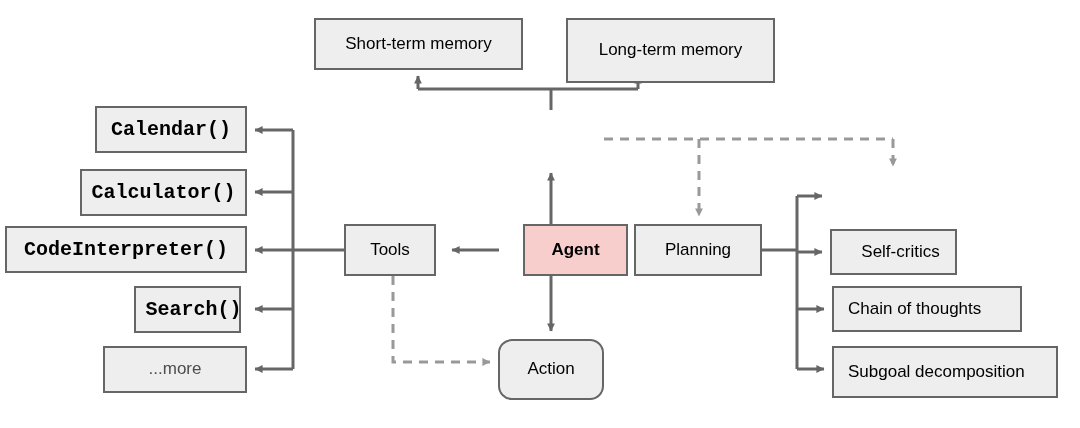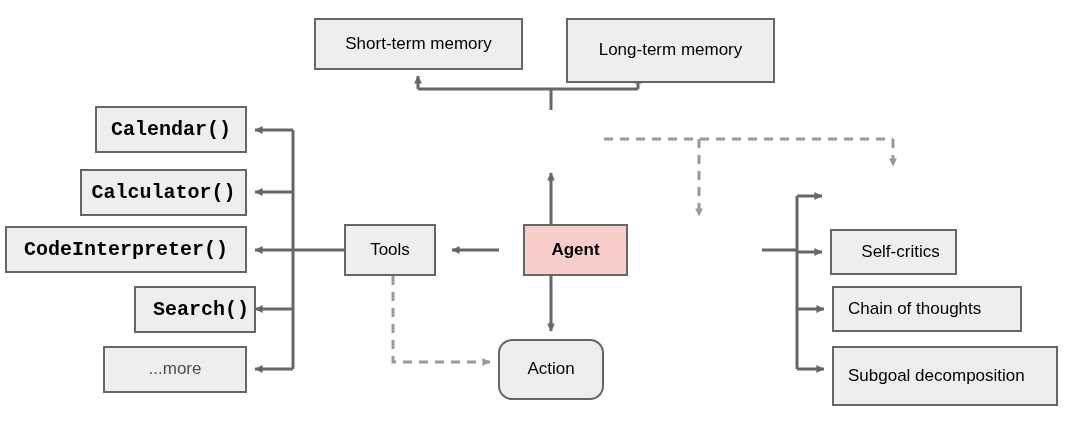--- a/index.html
+++ b/index.html
@@ -114,51 +114,54 @@
 
 
   <div class="node accent" style="left:499px;top:224px;width:105px;height:52px;margin-left:24px;">
     <span>Agent</span>
   </div>
 
   <div class="node" style="left:344px;top:224px;width:92px;height:52px;">
     <span>Tools</span>
   </div>
 
+  <div class="node" style="left:634px;top:224px;width:128px;height:52px;">
+    <span>Planning</span>
+  </div>
 
   <div class="node" style="left:498px;top:339px;width:106px;height:61px;border-radius:14px;">
     <span>Action</span>
   </div>
 
   <div class="node mono" style="left:95px;top:106px;width:152px;height:47px;">
     <span>Calendar()</span>
   </div>
 
   <div class="node mono" style="left:80px;top:169px;width:167px;height:47px;">
     <span>Calculator()</span>
   </div>
 
   <div class="node mono" style="left:5px;top:226px;width:242px;height:47px;">
     <span>CodeInterpreter()</span>
   </div>
 
-  <div class="node mono" style="left:134px;top:286px;width:122px;height:47px;padding-left:12px;">
+  <div class="node mono" style="left:134px;top:286px;width:107px;height:47px;padding-left:12px;">
     <span>Search()</span>
   </div>
 
   <div class="node dim" style="left:103px;top:346px;width:144px;height:47px;">
     <span>...more</span>
   </div>
 
 
   <div class="node" style="left:830px;top:229px;width:127px;height:46px;justify-content:center;padding-left:14px;">
     <span>Self-critics</span>
   </div>
 
   <div class="node" style="left:832px;top:286px;width:190px;height:46px;justify-content:flex-start;padding-left:14px;">
     <span>Chain of thoughts</span>
   </div>
 
-  <div class="node" style="left:832px;top:346px;width:226px;height:60px;justify-content:flex-start;padding-left:14px;">
+  <div class="node" style="left:832px;top:346px;width:226px;height:52px;justify-content:flex-start;padding-left:14px;">
     <span>Subgoal decomposition</span>
   </div>
 
 </div>
 
 </body></html>

